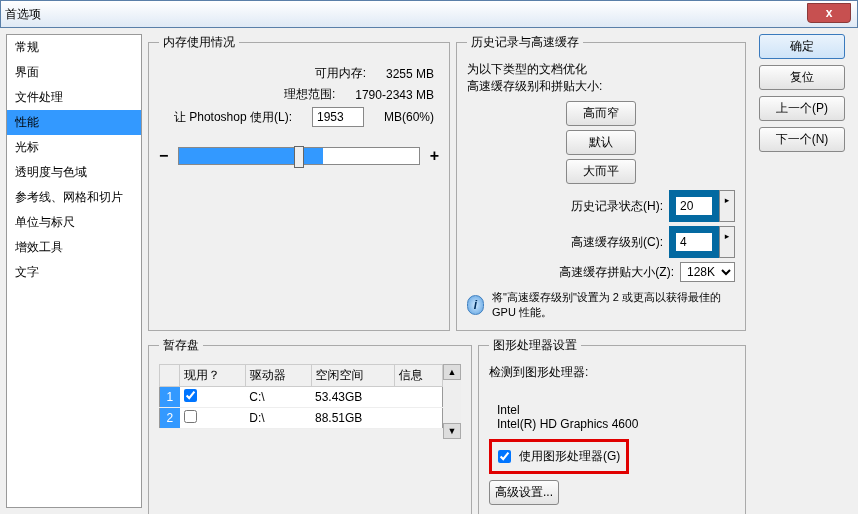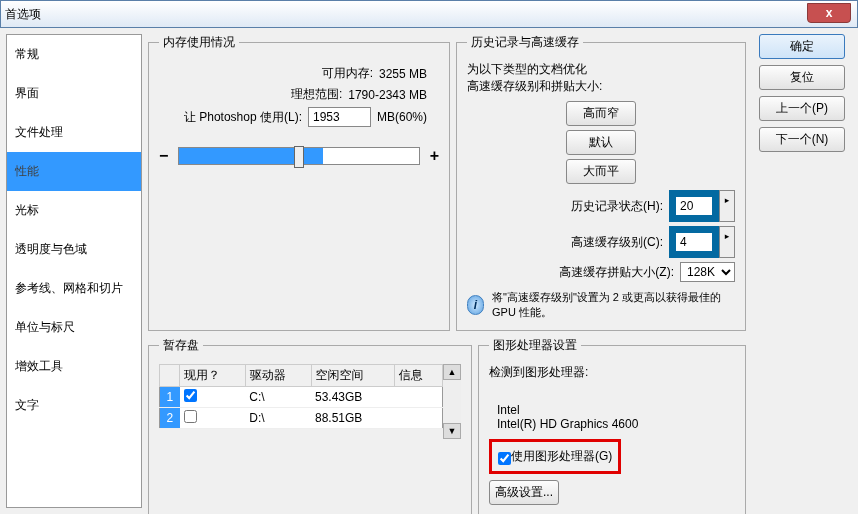--- a/index.html
+++ b/index.html
@@ -2,32 +2,32 @@
 <html><head>
 <meta charset="utf-8">
 <style>
 * { box-sizing: border-box; margin: 0; padding: 0; font-family: "Microsoft YaHei", SimSun, sans-serif; font-size: 12px; }
 body { background: #fff; width: 858px; height: 514px; overflow: hidden; }
 .titlebar { height: 28px; background: linear-gradient(#fff,#dfe9f5); border: 1px solid #5a7fa8; display: flex; align-items: center; padding: 0 4px; position: relative; }
 .titlebar .title { color: #000; }
 .titlebar .close { position: absolute; right: 6px; top: 2px; width: 44px; height: 20px; background: #c75050; border: 1px solid #8b3a3a; border-radius: 0 0 4px 4px; color: #fff; text-align: center; line-height: 18px; font-weight: bold; cursor: pointer; }
 .content { display: flex; padding: 6px; gap: 6px; height: calc(100% - 28px); background: #f0f0f0; }
 .sidebar { width: 136px; border: 1px solid #999; background: #fff; }
-.sidebar-item { padding: 11px 8px; cursor: pointer; color: #000; }
-.sidebar-item.active { background: #3399ff; color: #404040; }
+.sidebar-item { padding: 4px 8px; cursor: pointer; color: #000; }
+.sidebar-item.active { background: #3399ff; color: #000000; }
 .main { flex: 1; display: flex; flex-direction: column; gap: 6px; }
 .row { display: flex; gap: 6px; }
 fieldset { border: 1px solid #aaa; padding: 10px; background: #f0f0f0; position: relative; }
 legend { padding: 0 4px; background: #f0f0f0; }
 .mem { flex: 1; }
 .hist { width: 290px; }
-.label-row { display: flex; align-items: center; justify-content: flex-end; gap: 6px; margin: 4px 12px; }
+.label-row { display: flex; align-items: center; justify-content: flex-end; gap: 20px; margin: 4px 5px; }
 .label-row label { }
 .val { }
-input.txt { border: 1px solid #888; background: #fff; padding: 2px 4px; width: 63px; }
+input.txt { border: 1px solid #888; background: #fff; padding: 2px 4px; width: 52px; }
 .btn { border: 1px solid #888; background: linear-gradient(#fdfdfd,#e3e3e3); padding: 3px 0; border-radius: 3px; cursor: pointer; display: inline-block; text-align: center; min-width: 70px; }
 .btn-side { width: 86px; margin-bottom: 6px; }
 .sidebtns { width: 100px; display: flex; flex-direction: column; align-items: center; }
 .slider { display: flex; align-items: center; gap: 10px; margin-top: 20px; }
 .slider .minus, .slider .plus { font-size: 16px; font-weight: bold; cursor: pointer; }
 .track { flex: 1; height: 18px; border: 1px solid #888; background: #fff; position: relative; }
 .fill { position: absolute; left: 0; top: 0; bottom: 0; width: 60%; background: #3399ff; }
 .handle { position: absolute; left: 48%; top: -2px; width: 10px; height: 22px; background: #eee; border: 1px solid #666; cursor: pointer; }
 .hist-btns { display: flex; flex-direction: column; align-items: center; gap: 4px; margin: 6px 0; }
 .hist-row { display: flex; align-items: center; justify-content: flex-end; gap: 6px; margin: 4px 0; }
@@ -41,21 +41,21 @@
 table { width: 100%; border-collapse: collapse; background: #fff; border: 1px solid #999; }
 th { background: #f0f0f0; border: 1px solid #ccc; padding: 2px 4px; text-align: left; font-weight: normal; }
 td { border-bottom: 1px solid #eee; padding: 2px 4px; }
 .rownum { background: #3399ff; color: #fff; width: 18px; text-align: center; }
 .scroll { width: 18px; background: #eee; display: flex; flex-direction: column; }
 .scroll .ar { height: 16px; background: #ddd; border: 1px solid #aaa; text-align: center; font-size: 9px; cursor: pointer; line-height: 14px; }
 .scroll .bar { flex: 1; }
 .tablewrap { display: flex; height: 75px; }
 .tablewrap-inner { flex: 1; overflow: hidden; }
 .redbox { border: 3px solid #e00000; padding: 6px; margin: 8px 0 6px 0; display: inline-block; }
-.chk { display: flex; align-items: flex-end; gap: 0; cursor: pointer; }
+.chk { display: flex; align-items: center; gap: 8px; cursor: pointer; }
 .chk input { cursor: pointer; }
 select { border: 1px solid #888; padding: 1px 2px; background: #fff; }
 fieldset.desc { min-height: 24px; }
 </style>
 </head>
 <body>
 
 <div class="titlebar">
   <span class="title">首选项</span>
   <div class="close">x</div>

